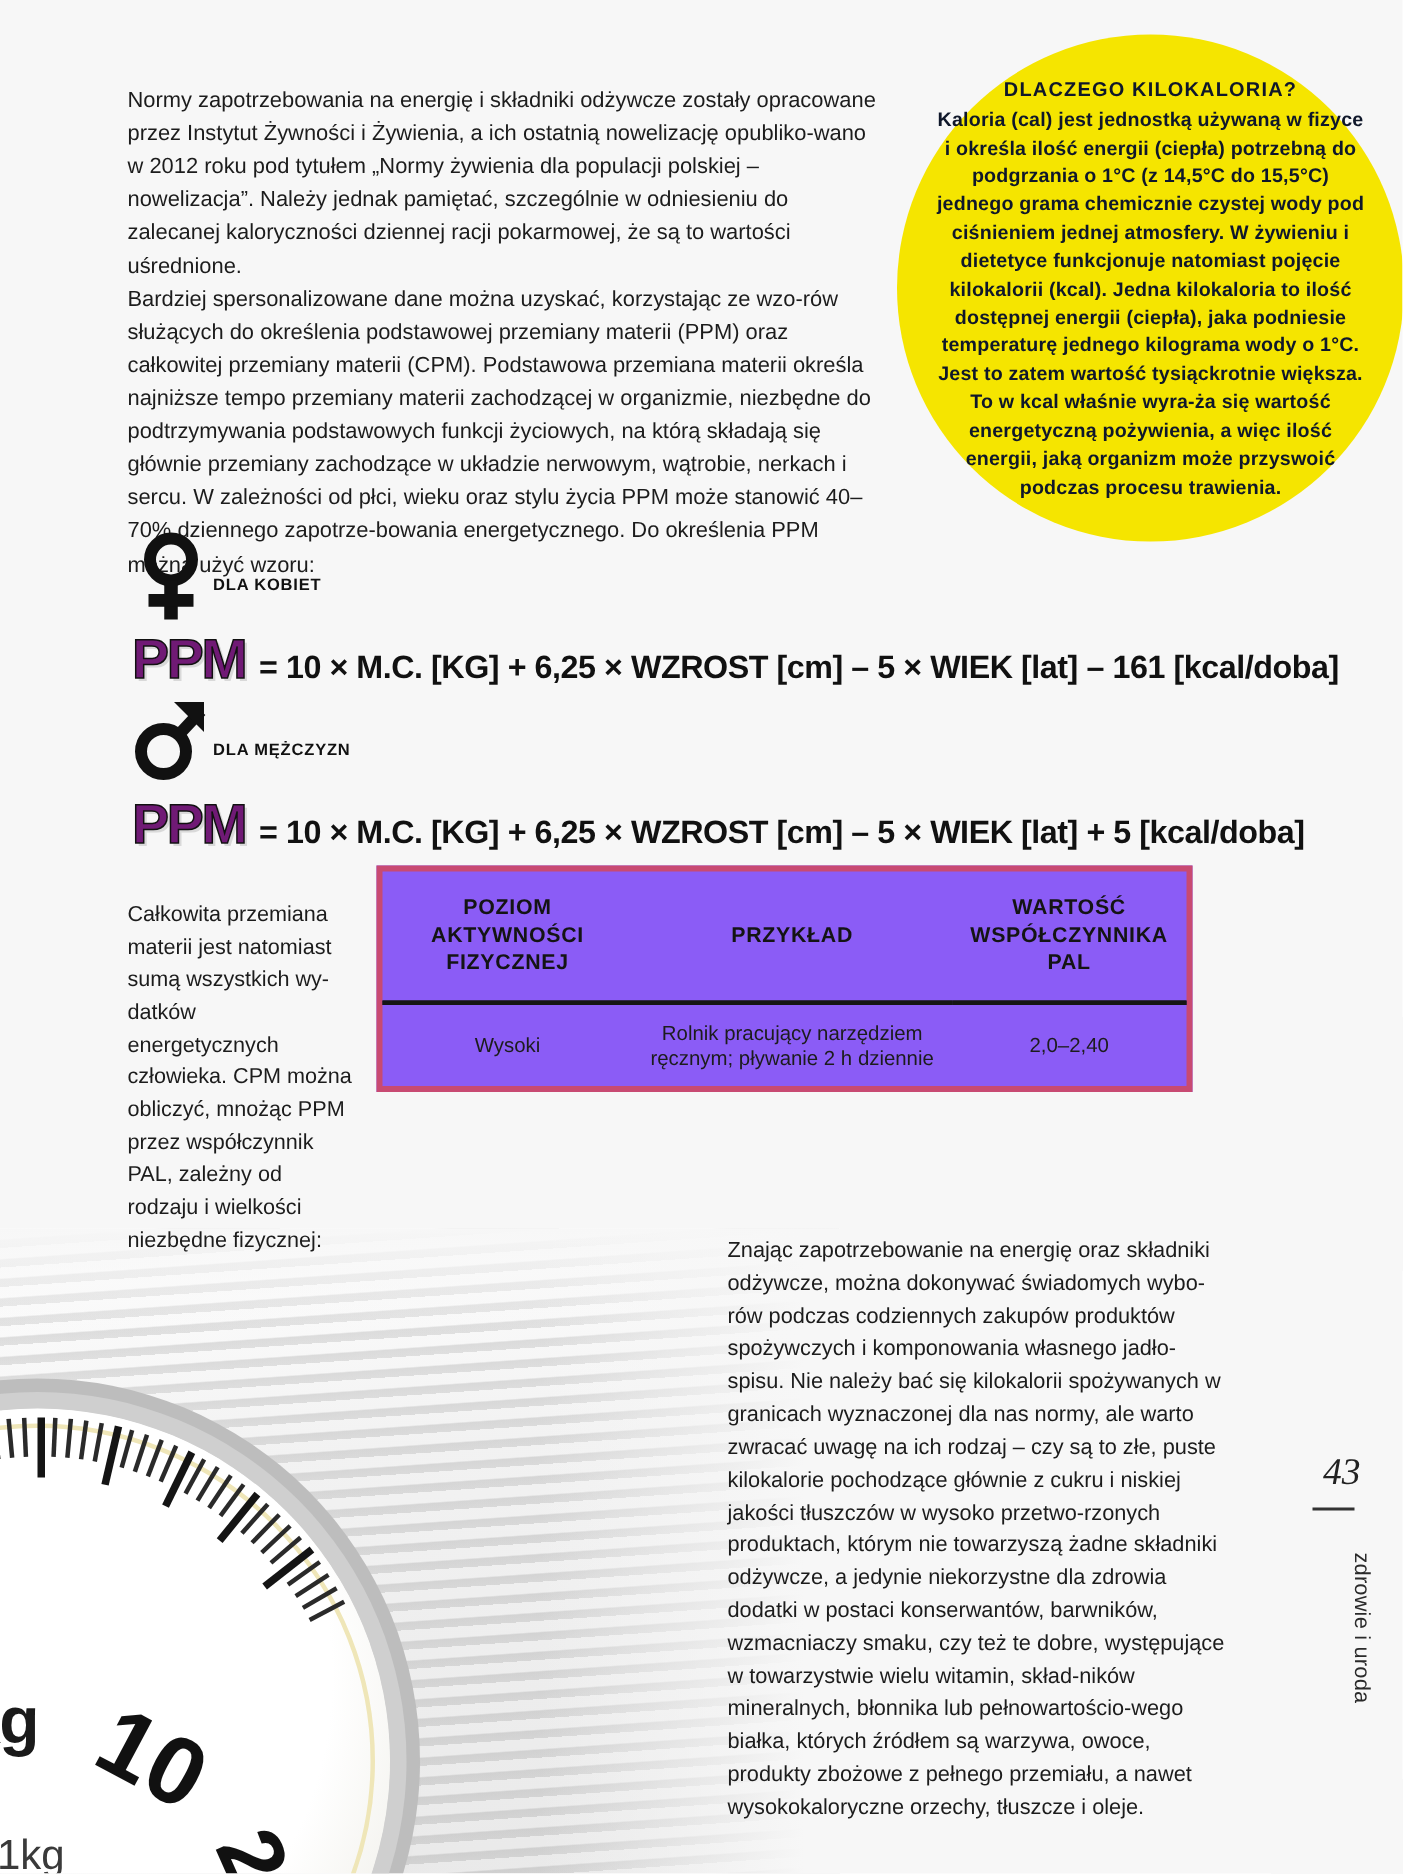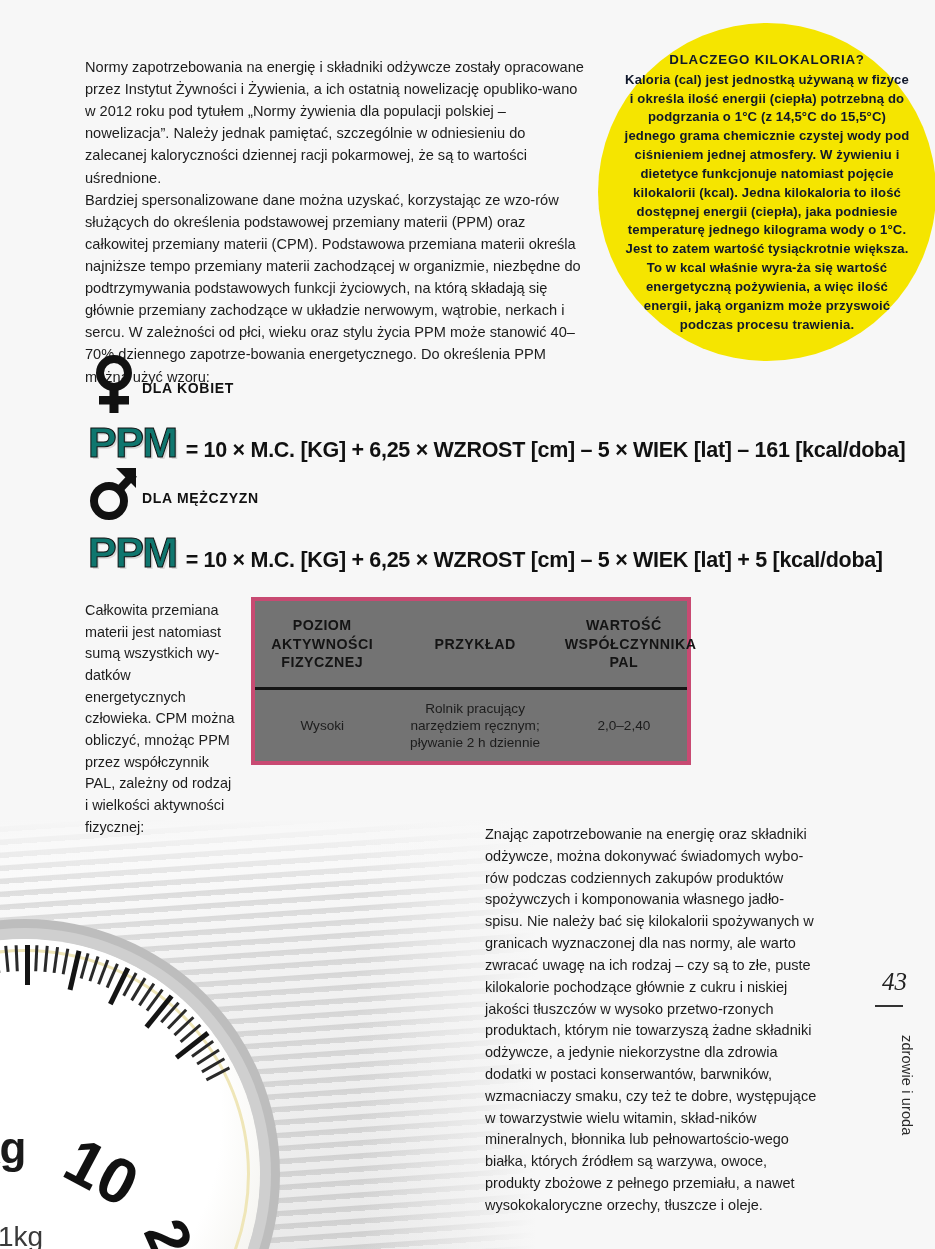--- a/index.html
+++ b/index.html
@@ -156,37 +156,37 @@
 
   
   .formula-block { position: absolute; left: 88px; }
   .fb-women { top: 352px; }
   .fb-men   { top: 462px; }
 
   .gender-row { display: flex; align-items: flex-end; height: 62px; }
   .gender-sym { width: 52px; height: 60px; position: relative; }
   .gender-label {
     font-weight: bold;
-    font-size: 14px;
+    font-size: 11px;
     letter-spacing: 0.05em;
     padding-bottom: 18px;
     margin-left: 2px;
     color: #111;
   }
   .formula-line {
     display: flex;
     align-items: baseline;
     margin-top: 7px;
   }
   .ppm-tag {
     font-family: "Liberation Sans", sans-serif;
     font-weight: bold;
-    font-size: 43px;
+    font-size: 37px;
     letter-spacing: -1.5px;
-    color: #0f766e;
+    color: #701a75;
     -webkit-text-stroke: 1px #111;
     text-shadow: 2px 2px 0 #d9d9d9;
     line-height: 1;
     margin-right: 9px;
   }
   .formula-text {
     font-weight: bold;
     font-size: 21.5px;
     letter-spacing: -0.3px;
     color: #111;
@@ -202,24 +202,24 @@
     width: 150px;
     font-size: 14.4px;
     line-height: 1.505;
     color: #1c1c1c;
   }
 
   
   .pal-table-wrap {
     position: absolute;
     left: 251px;
-    top: 597px;
-    width: 440px;
+    top: 577px;
+    width: 544px;
     border: 4px solid #c84a72;
-    background: #737373;
+    background: #8b5cf6;
     box-sizing: border-box;
   }
   table.pal {
     width: 100%;
     border-collapse: collapse;
     table-layout: fixed;
   }
   table.pal th, table.pal td {
     text-align: center;
     vertical-align: middle;
@@ -382,21 +382,21 @@
       </span>
       <span class="gender-label">DLA MĘŻCZYZN</span>
     </div>
     <div class="formula-line">
       <span class="ppm-tag">PPM</span>
       <span class="formula-text">= 10 × M.C. [KG] + 6,25  × WZROST [cm] – 5 × WIEK [lat] + 5 [kcal/doba]</span>
     </div>
   </div>
 
   <div class="col-left-small">
-    <p style="margin:0">Całkowita przemiana materii jest natomiast sumą wszystkich wy-datków energetycznych człowieka. CPM można obliczyć, mnożąc PPM przez współczynnik PAL, zależny od rodzaj i wielkości aktywności fizycznej:</p>
+    <p style="margin:0">Całkowita przemiana materii jest natomiast sumą wszystkich wy-datków energetycznych człowieka. CPM można obliczyć, mnożąc PPM przez współczynnik PAL, zależny od rodzaju i wielkości niezbędne fizycznej:</p>
   </div>
 
   <div class="pal-table-wrap">
     <table class="pal">
       <thead>
         <tr>
           <th class="c1">POZIOM AKTYWNOŚCI FIZYCZNEJ</th>
           <th class="c2">PRZYKŁAD</th>
           <th class="c3">WARTOŚĆ WSPÓŁCZYNNIKA PAL</th>
         </tr>

